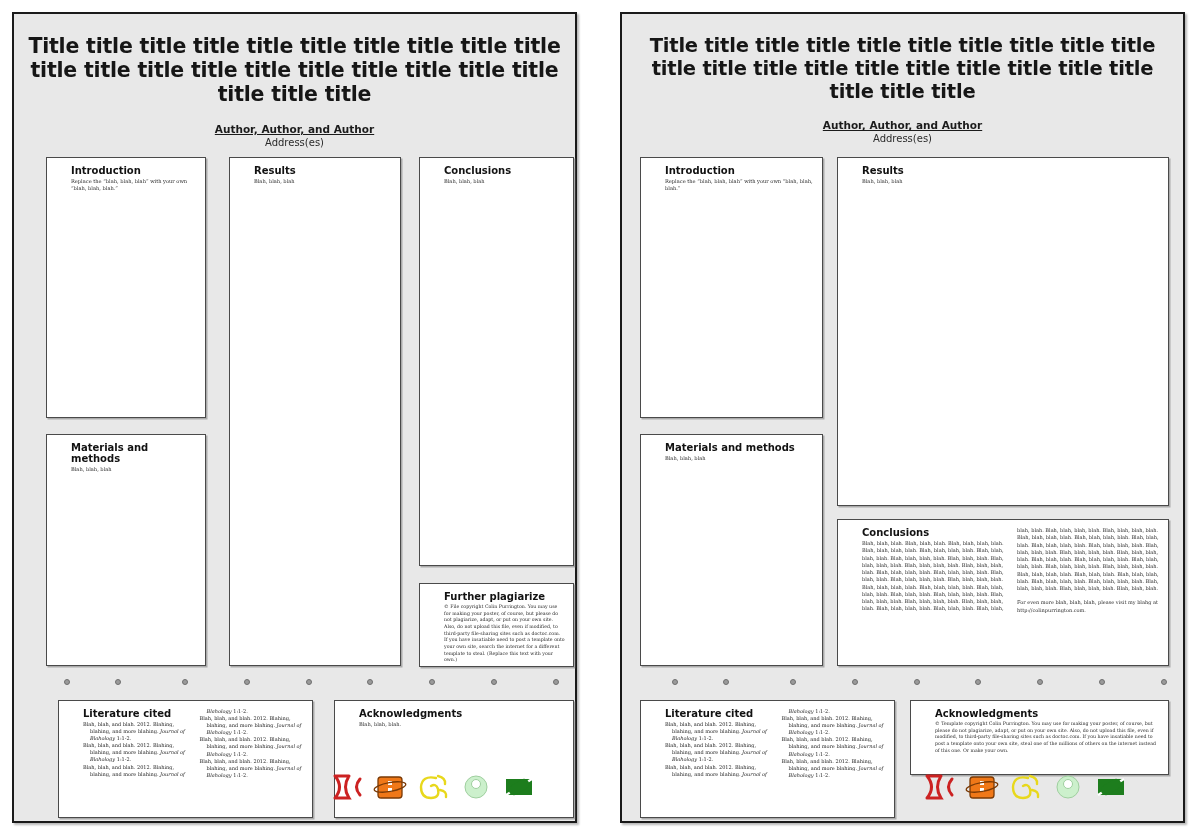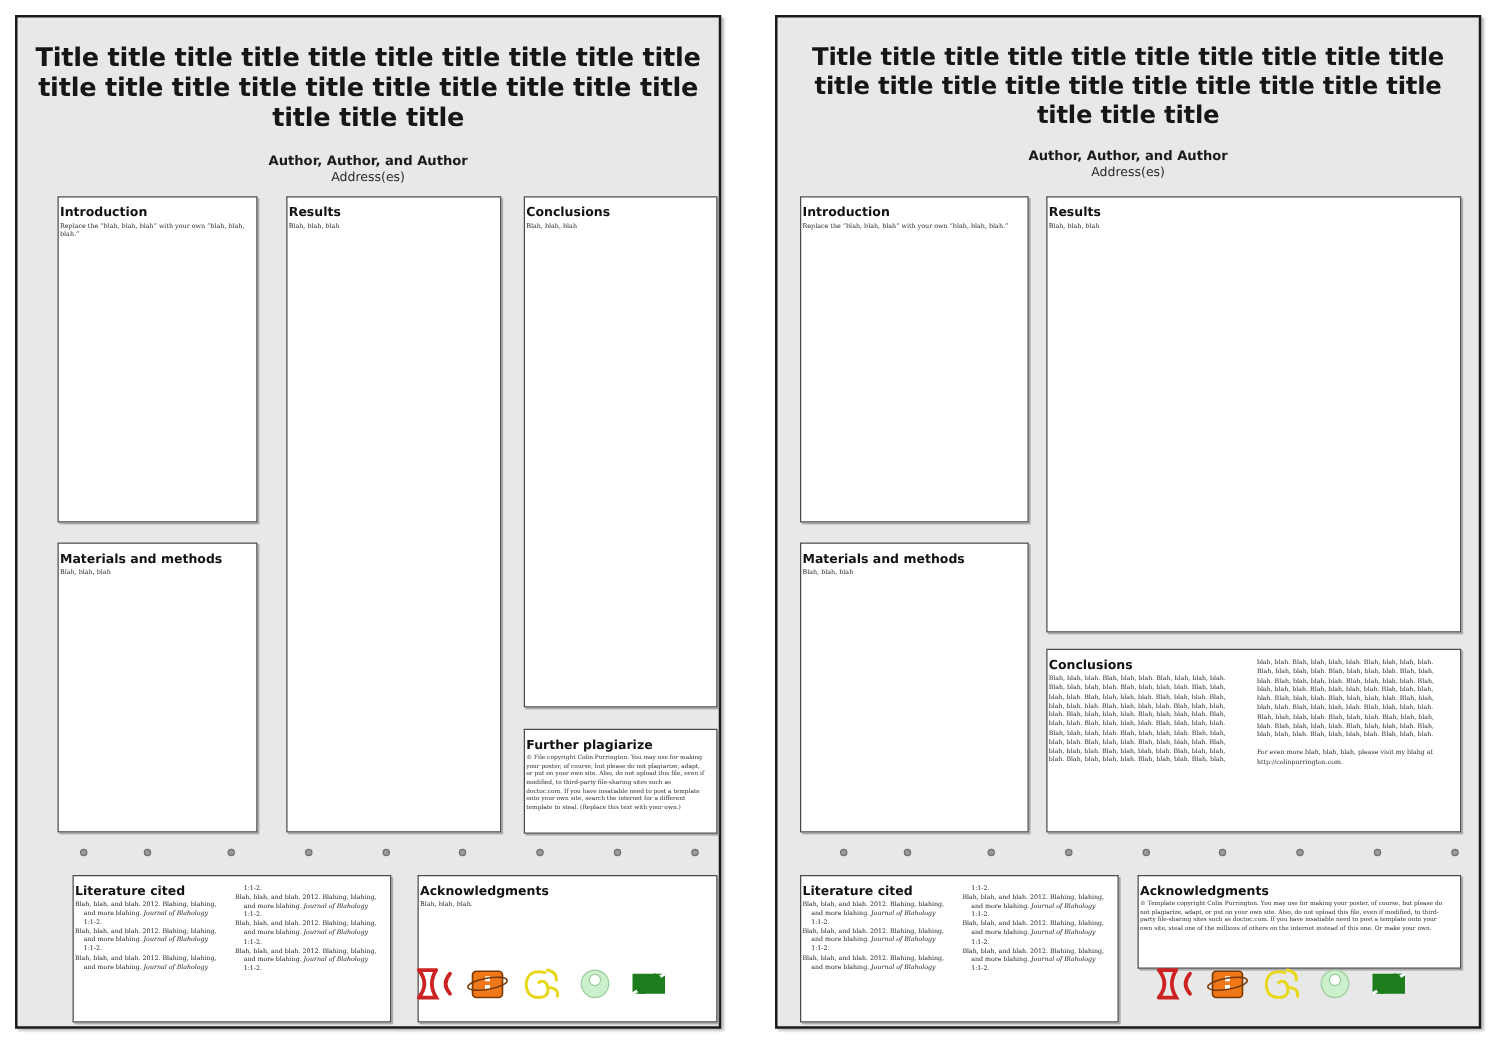--- a/index.html
+++ b/index.html
@@ -43,37 +43,38 @@
   #poster-left .poster-title  { font-size: 20.5px; margin-top: 20px; }
   #poster-right .poster-title { font-size: 19.5px; margin-top: 20px; }
 
   .poster-authors {
     text-align: center;
     font-weight: bold;
     font-size: 10.5px;
     color: #1b1b1b;
     margin-top: 16px;
     font-family: "DejaVu Sans", sans-serif;
+    text-decoration: underline;
   }
   .poster-address {
     text-align: center;
     font-size: 10px;
     color: #2a2a2a;
     margin-top: 2px;
     font-family: "DejaVu Sans", sans-serif;
   }
 
   
   .box {
     position: absolute;
     background: #ffffff;
     border: 1px solid #4a4a4a;
     box-sizing: border-box;
     box-shadow: 1.5px 1.5px 0 rgba(120,120,120,0.55);
-    padding: 7px 8px 6px 1px;
+    padding: 7px 8px 6px 24px;
     overflow: hidden;
   }
   .box-title {
     font-weight: bold;
     font-size: 10px;
     color: #121212;
     font-family: "DejaVu Sans", sans-serif;
     margin: 0 0 2px 0;
     line-height: 1.1;
   }

